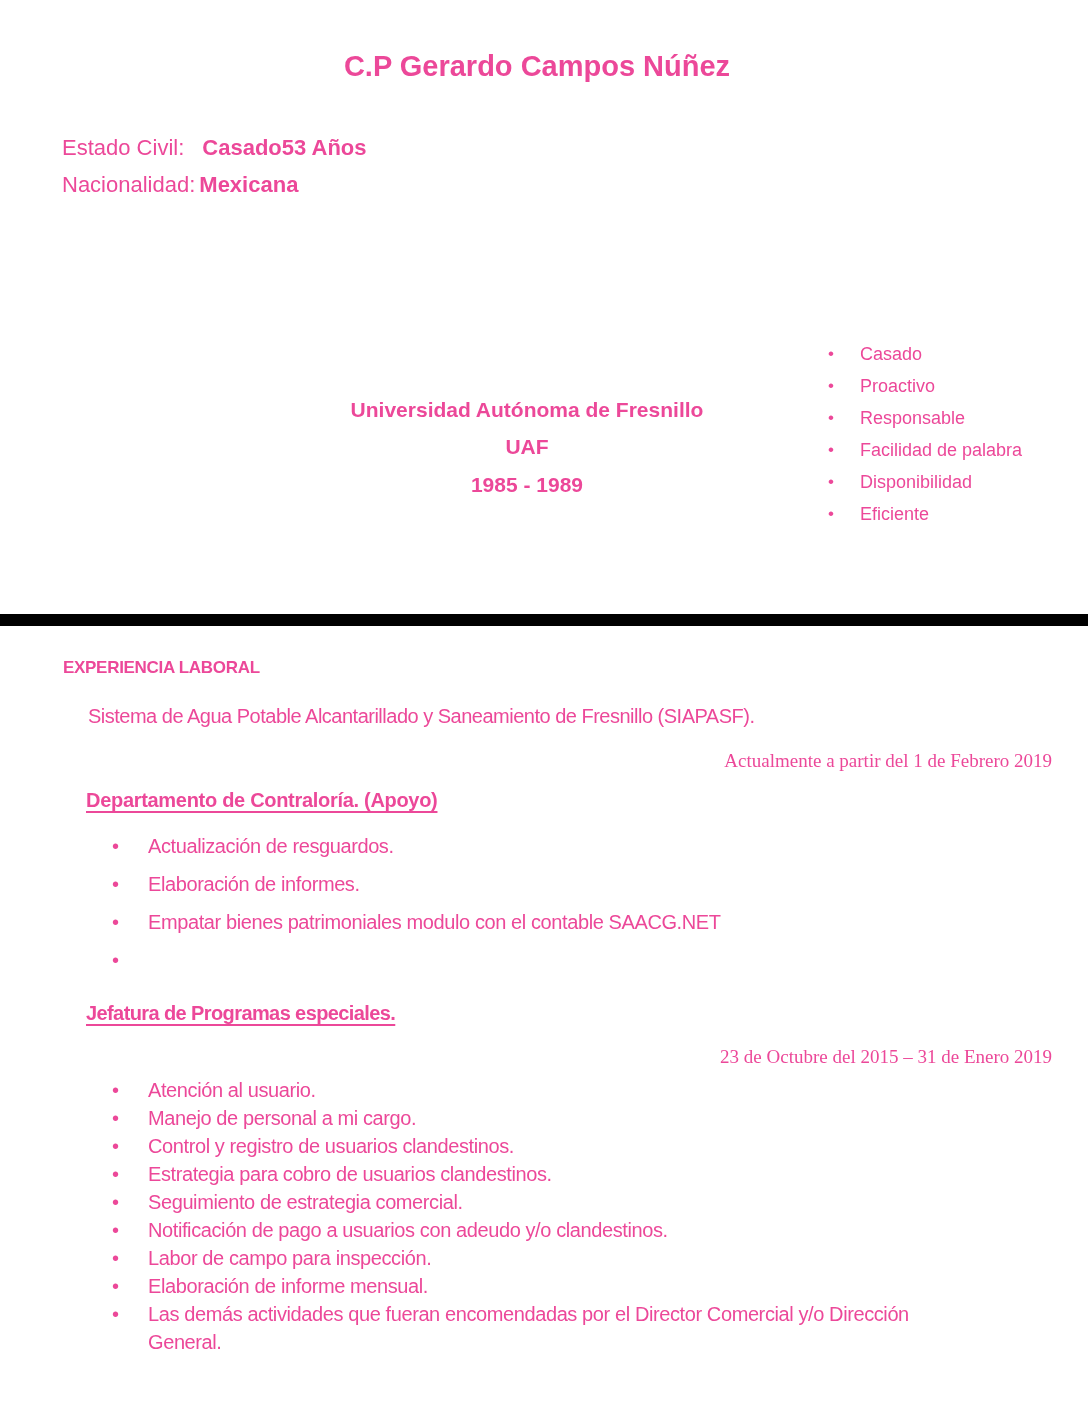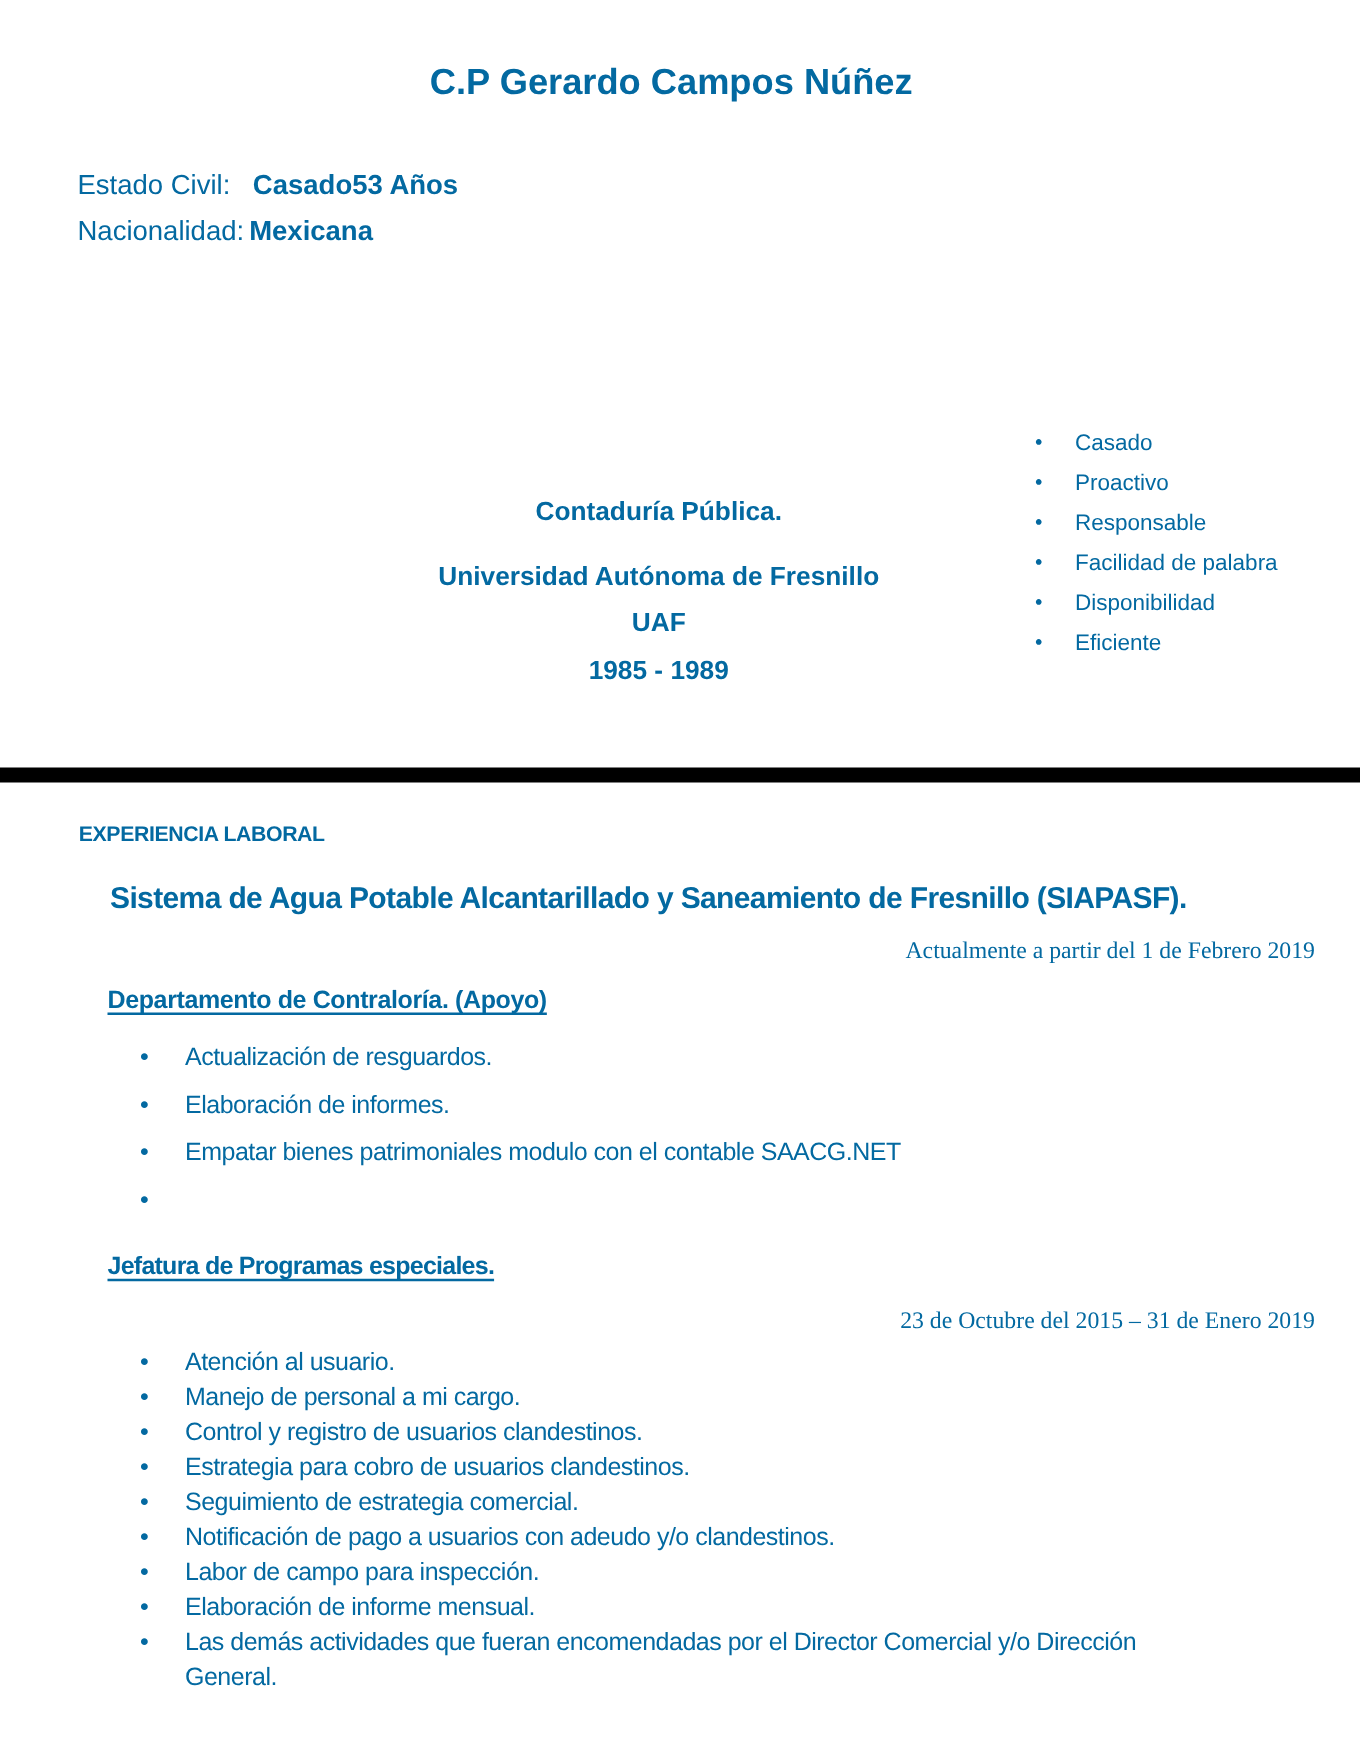--- a/index.html
+++ b/index.html
@@ -1,21 +1,21 @@
 <!DOCTYPE html>
 <html><head>
 <meta charset="utf-8">
 <style>
   html, body { margin: 0; padding: 0; background: #ffffff; }
   .page {
     position: relative;
     width: 1088px;
     height: 1408px;
     background: #ffffff;
-    color: #0369a1;
+    color: #ec4899;
     font-family: "Liberation Sans", sans-serif;
     overflow: hidden;
   }
   .title {
     position: absolute;
     top: 50px; left: 0; width: 1074px;
     text-align: center;
     font-size: 29px;
     font-weight: bold;
     margin: 0;
@@ -63,22 +63,22 @@
   .exp-title {
     position: absolute;
     top: 658px; left: 63px;
     font-size: 17px;
     font-weight: bold;
     letter-spacing: -0.3px;
   }
   .company {
     position: absolute;
     top: 705px; left: 88px;
-    font-size: 24px;
-    font-weight: bold;
+    font-size: 20px;
+    font-weight: normal;
     letter-spacing: -0.5px;
   }
   .date {
     position: absolute;
     font-family: "Liberation Serif", serif;
     font-size: 19px;
     text-align: center;
   }
   .date1 { top: 750px; right: 36px; }
   .date2 { top: 1046px; right: 36px; }
@@ -152,21 +152,20 @@
         <span>Disponibilidad</span>
       </li>
 
       <li>
         <span class="bullet">•</span>
         <span>Eficiente</span>
       </li>
     </ul>
 
   <div class="education">
-    <div class="edu-degree">Contaduría Pública.</div>
     <div class="edu-university">Universidad Autónoma de Fresnillo</div>
     <div class="edu-abbr">UAF</div>
     <div class="edu-years">1985 - 1989</div>
   </div>
 
   <div class="divider"></div>
 
   <div class="exp-title">EXPERIENCIA LABORAL</div>
 
   <div class="company">Sistema de Agua Potable Alcantarillado y Saneamiento de Fresnillo (SIAPASF).</div>

